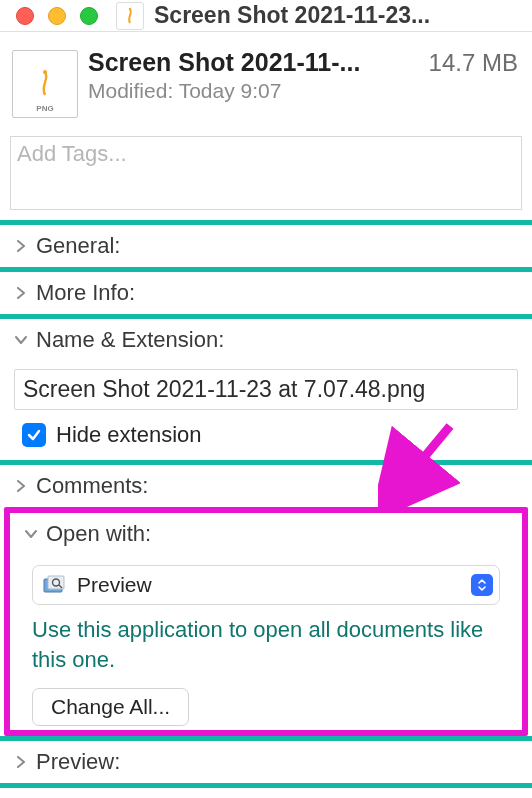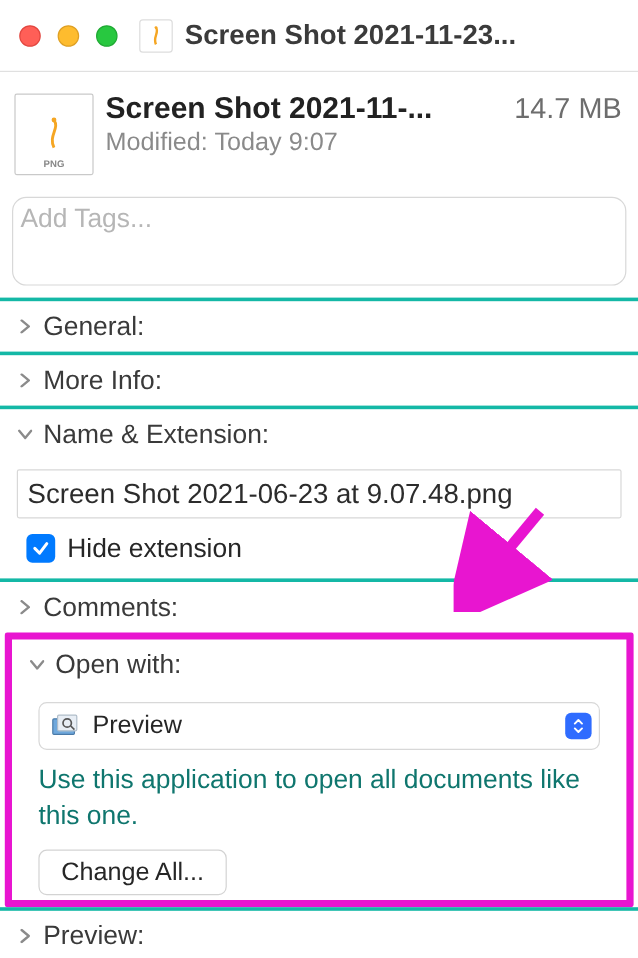--- a/index.html
+++ b/index.html
@@ -4,21 +4,21 @@
   <style>
     * { margin: 0; padding: 0; box-sizing: border-box; }
     body {
       width: 532px;
       height: 798px;
       font-family: -apple-system, "Helvetica Neue", Helvetica, Arial, sans-serif;
       background: #fff;
       overflow: hidden;
     }
     .titlebar {
-      height: 60px;
+      height: 32px;
       display: flex;
       align-items: center;
       padding: 0 16px;
       border-bottom: 1px solid #e0e0e0;
     }
     .traffic-lights {
       display: flex;
       gap: 14px;
       margin-right: 18px;
     }
@@ -95,28 +95,28 @@
       white-space: nowrap;
     }
     .modified-row {
       font-size: 21px;
       color: #8a8a8a;
       margin-top: 2px;
     }
     .tags-box {
       margin: 6px 10px 10px 10px;
       border: 1px solid #d8d8d8;
-      border-radius: 12px;
+      border-radius: 0;
       height: 74px;
       padding: 4px 6px;
       font-size: 22px;
       color: #b6b6b6;
     }
     .section {
-      border-top: 3px solid #14b8a6;
+      border-top: 5px solid #14b8a6;
       padding: 8px 12px;
     }
     .section-header {
       display: flex;
       align-items: center;
       gap: 6px;
     }
     .chev {
       width: 18px; height: 18px;
       display: flex; align-items: center; justify-content: center;
@@ -282,21 +282,21 @@
     <div class="section-header">
       <span class="chev">
         <svg width="12" height="12" viewBox="0 0 12 12">
             <path d="M1 3 L6 9 L11 3" stroke="#8b8b8b" stroke-width="2" fill="none" stroke-linecap="round" stroke-linejoin="round"></path>
           </svg>
       </span>
       <span class="section-title">Name &amp; Extension:</span>
     </div>
   </div>
 
-  <div class="name-input">Screen Shot 2021-06-23 at 9.07.48.png</div>
+  <div class="name-input">Screen Shot 2021-11-23 at 7.07.48.png</div>
 
   <div class="checkbox-row">
     <div class="checkbox">
       <svg width="16" height="16" viewBox="0 0 16 16">
           <path d="M3 8 L7 12 L13 4" stroke="#fff" stroke-width="2.5" fill="none" stroke-linecap="round" stroke-linejoin="round"></path>
         </svg>
     </div>
     <span class="checkbox-label">Hide extension</span>
   </div>
 

